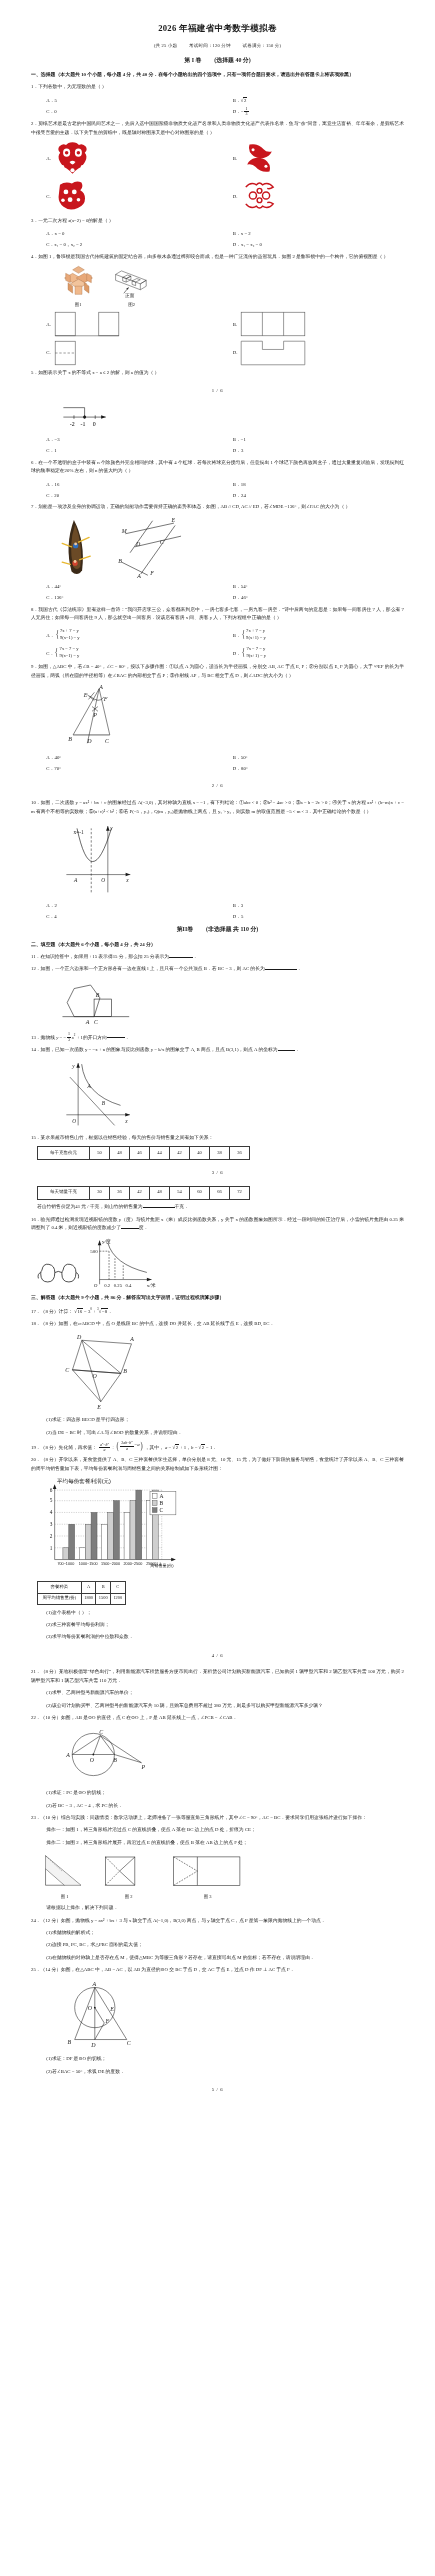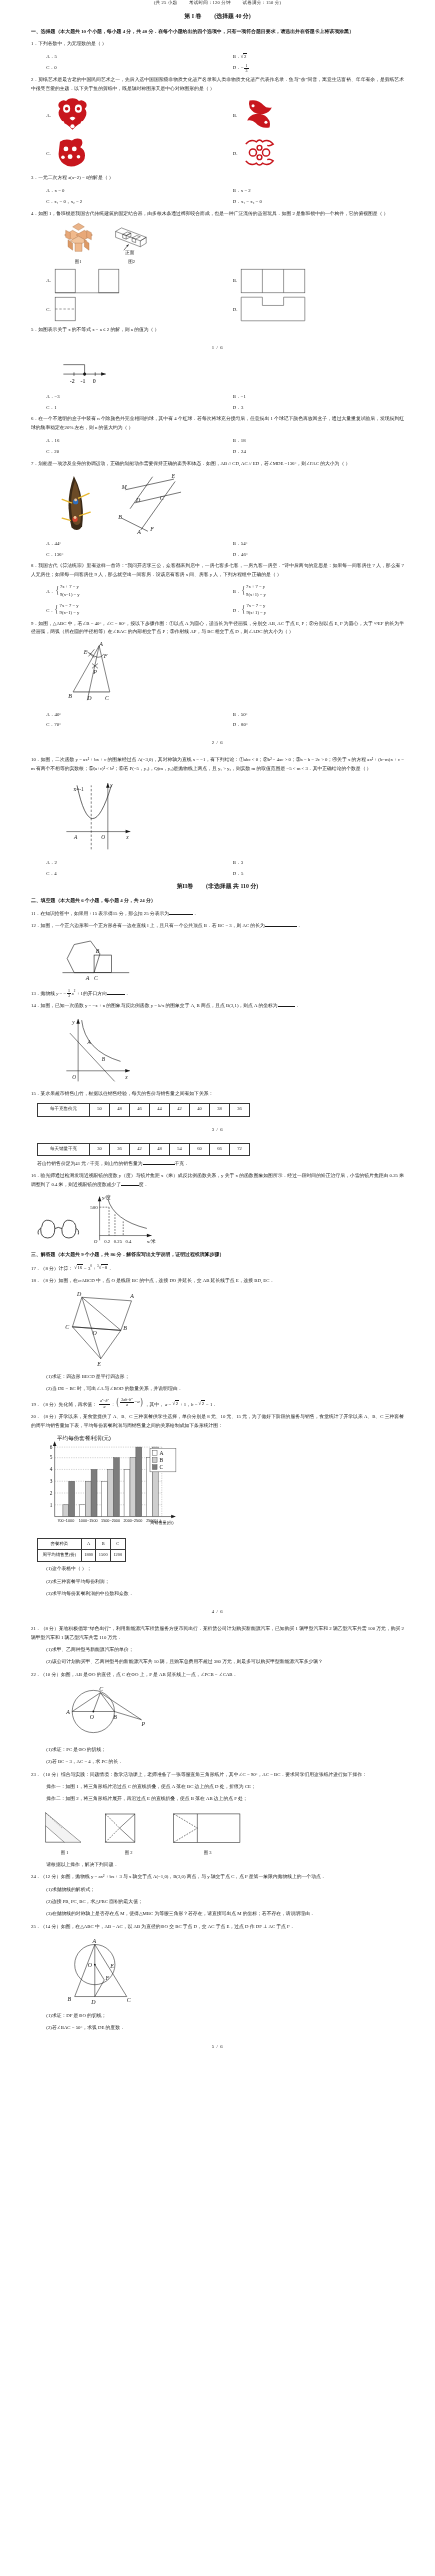--- a/index.html
+++ b/index.html
@@ -48,20 +48,21 @@
   table.dt2 { border-collapse:collapse; margin:2.9px 0 2.9px 5.9px; }
   table.dt2 td { border:0.6px solid #3a3a3a; text-align:center; font-size:4.4px; padding:1.8px 2.4px; }
   .cutpaper { display:inline-block; }
   .indent { padding-left:15.3px; }
 </style>
 </head>
 <body>
 
 <div class="page">
 
+  <div class="doc-title">2026 年福建省中考数学模拟卷</div>
   <div class="doc-subtitle">
     <span>(共 25 小题</span>
     <span>考试时间：120 分钟</span>
     <span>试卷满分：150 分)</span>
   </div>
   <div class="vol-head">
     <span>第 I 卷</span><span class="sp"></span><span>(选择题 40 分)</span>
   </div>
 
   <div class="sec-head">一、选择题（本大题共 10 个小题，每小题 4 分，共 40 分．在每个小题给出的四个选项中，只有一项符合题目要求，请选出并在答题卡上将该项涂黑）</div>

